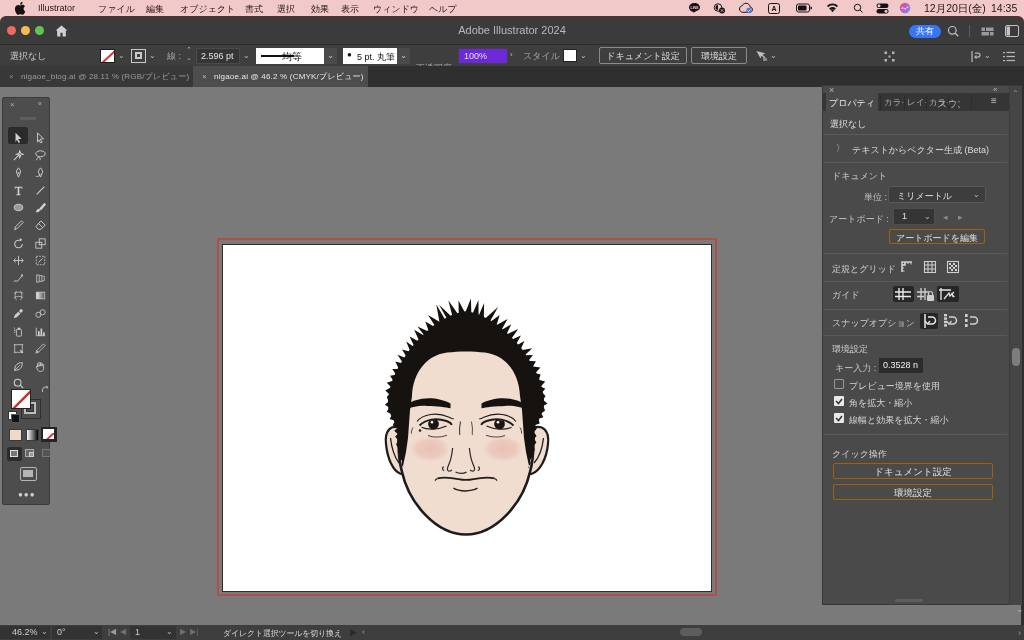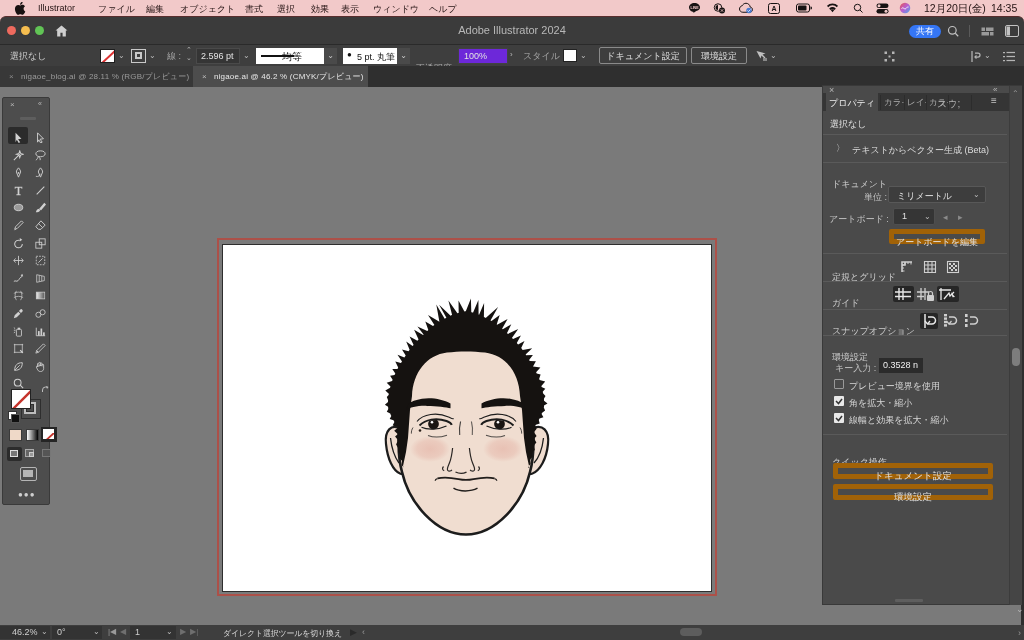--- a/index.html
+++ b/index.html
@@ -41,23 +41,23 @@
   
   #toolbar { position:absolute; left:2px; top:97px; width:48px; height:408px;
              background:#4d4d4d; border:1px solid #3a3a3a; border-radius:2px; }
   .tool { position:absolute; width:20px; height:17px; display:flex; align-items:center;
           justify-content:center; color:#d6d6d6; }
 
   
   #rpanel { position:absolute; left:822px; top:85px; width:200px; height:520px;
             background:#4a4a4a; border:1px solid #393939; color:#d6d6d6; font-size:9.5px; }
   #rpanel span, #rpanel div { white-space:nowrap; }
-  .sect-lbl { color:#cfcfcf; font-size:9px;margin-top:8px; }
+  .sect-lbl { color:#cfcfcf; font-size:9px; }
   .divider { position:absolute; left:0; width:184px; height:1px; background:#5a5a5a; }
-  .pbtn { position:absolute; border:5px solid #a16207; border-radius:2px; color:#e0e0e0;
+  .pbtn { position:absolute; border:1px solid #a16207; border-radius:2px; color:#e0e0e0;
           text-align:center; font-size:9.5px; white-space:nowrap; }
 
   
   #statusbar { left:0; top:625px; width:1024px; height:15px; background:#3e3e3e;
                color:#cfcfcf; font-size:9px; }
   #statusbar span, #statusbar div { white-space:nowrap; }
 </style>
 </head>
 <body>
 

